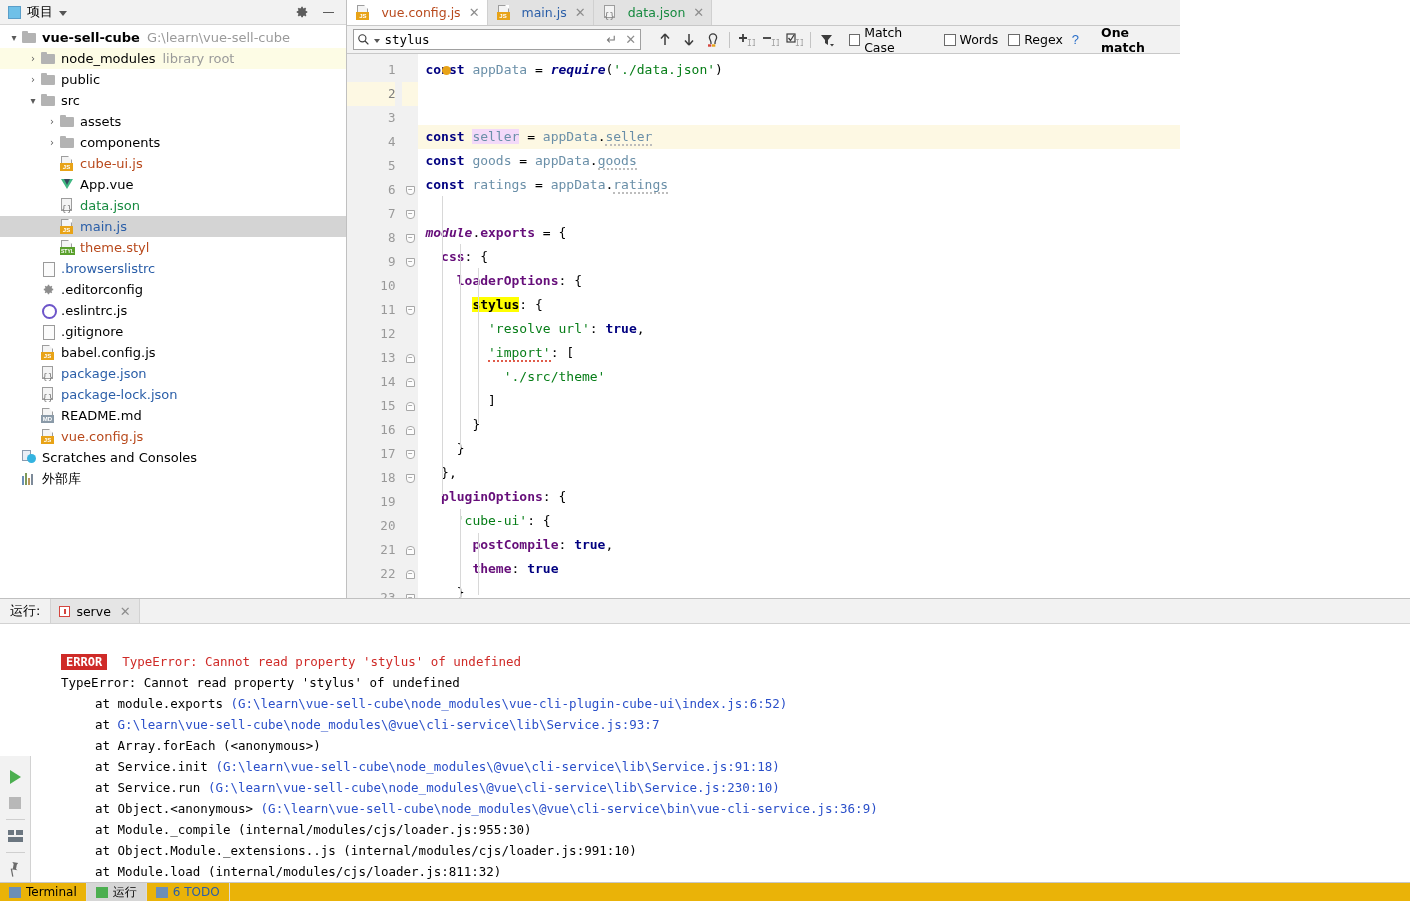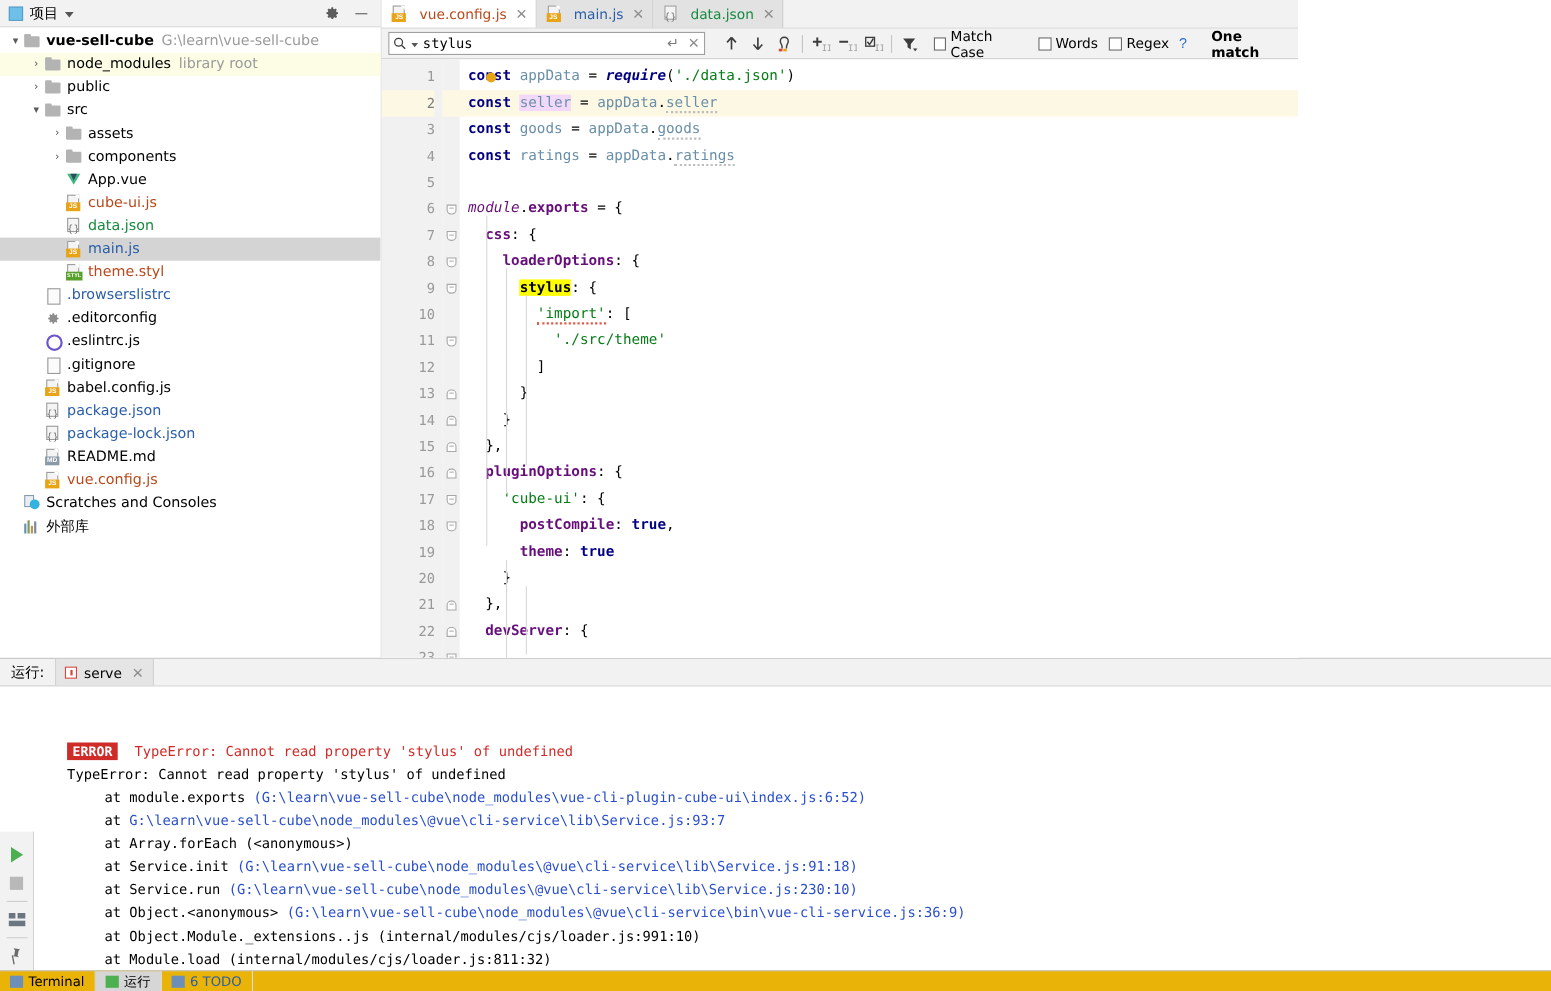--- a/index.html
+++ b/index.html
@@ -272,37 +272,37 @@
   }
   .codelines {
     flex: 1; padding-top: 4px; position: relative;
     font-family: "DejaVu Sans Mono", monospace;
     font-size: 13px;
     background:#ffffff;
   }
   .gln, .cln, .fln { height: 24px; line-height: 24px; }
   .cln { padding-left: 7px; white-space: pre; position: relative; }
   .gln.cur { background:#fdf8e3; color:#7d7d7d; }
-  .cln.cur { background:#fdf8e3; }
+  .cln.cur { background:#fdf8e3;margin-top:43px; }
   .fln.cur { background:#fdf8e3; }
   .fln { display:flex; align-items:center; justify-content:center; }
 
   .fold-mark {
     width: 9px; height: 9px;
     border: 1px solid #a8a8a8; background:#fdfdfd;
     display:flex; align-items:center; justify-content:center;
     font-size:8px; color:#7a7a7a; line-height:1;
   }
   .fold-mark.rounded { border-radius: 0 0 4px 4px; }
   .fold-mark.rounded-up { border-radius: 4px 4px 0 0; }
 
   
   .kw  { color:#000080; font-weight:bold; }
   .kw2 { color:#660e7a; font-weight:bold; }
-  .kw3 { color:#660e7a; font-weight:normal; font-style:italic; }
+  .kw3 { color:#660e7a; font-weight:bold; font-style:italic; }
   .id  { color:#6a8fa8; }
   .fn  { color:#000080; font-style:italic; font-weight:bold; }
   .str { color:#067d17; }
   .pun { color:#000000; }
   .hl-search { background:#ffff00; color:#000; }
   .hl-ident { background:#f3d9f9; }
   .wavy { border-bottom: 2px dotted #bdbdbd; }
   .wavy-red { border-bottom: 2px dotted #e05b4a; }
 
   .caret-blob {
@@ -456,31 +456,31 @@
           </div>
           <div class="tree-row">
             <span style="display:inline-block;width:44px;flex:none"></span>
             <span class="twisty">›</span>
             <span class="ico ico-folder"></span>
             <span class="tree-label ">components</span>
           </div>
           <div class="tree-row">
             <span style="display:inline-block;width:44px;flex:none"></span>
             <span class="twisty"></span>
-            <span class="ico ico-vue"></span>
-            <span class="tree-label ">App.vue</span>
-          </div>
-          <div class="tree-row">
-            <span style="display:inline-block;width:44px;flex:none"></span>
-            <span class="twisty"></span>
             <span class="ico ico-badge">
               <span class="pg"></span>
               <span class="bd bd-js">JS</span>
             </span>
             <span class="tree-label js">cube-ui.js</span>
+          </div>
+          <div class="tree-row">
+            <span style="display:inline-block;width:44px;flex:none"></span>
+            <span class="twisty"></span>
+            <span class="ico ico-vue"></span>
+            <span class="tree-label ">App.vue</span>
           </div>
           <div class="tree-row">
             <span style="display:inline-block;width:44px;flex:none"></span>
             <span class="twisty"></span>
             <span class="ico ico-json">
               <span class="pg2"></span>
               <span class="br">{}</span>
             </span>
             <span class="tree-label json">data.json</span>
           </div>
@@ -786,20 +786,21 @@
           <div class="right-margin"></div>
         <div class="cln"><span class="kw">const</span> <span class="id">appData</span> <span class="pun">=</span> <span class="fn">require</span><span class="pun">(</span><span class="str">'./data.json'</span><span class="pun">)</span><span class="caret-blob" style="left:24px;top:8px"></span></div>
             <div class="cln cur"><span class="kw">const</span> <span class="id hl-ident">seller</span> <span class="pun">=</span> <span class="id">appData</span><span class="pun">.</span><span class="id wavy">seller</span></div>
             <div class="cln"><span class="kw">const</span> <span class="id">goods</span> <span class="pun">=</span> <span class="id">appData</span><span class="pun">.</span><span class="id wavy">goods</span></div>
             <div class="cln"><span class="kw">const</span> <span class="id">ratings</span> <span class="pun">=</span> <span class="id">appData</span><span class="pun">.</span><span class="id wavy">ratings</span></div>
             <div class="cln"></div>
             <div class="cln"><span class="kw3">module</span><span class="pun">.</span><span class="kw2">exports</span> <span class="pun">= {</span></div>
             <div class="cln">  <span class="kw2">css</span><span class="pun">: {</span></div>
             <div class="cln">    <span class="kw2">loaderOptions</span><span class="pun">: {</span></div>
             <div class="cln">      <span class="kw2 hl-search">stylus</span><span class="pun">: {</span></div>
+            <div class="cln">        <span class="str">'resolve url'</span><span class="pun">:</span> <span class="kw">true</span><span class="pun">,</span></div>
             <div class="cln">        <span class="str wavy-red">'import'</span><span class="pun">: [</span></div>
             <div class="cln">          <span class="str">'./src/theme'</span></div>
             <div class="cln">        <span class="pun">]</span></div>
             <div class="cln">      <span class="pun">}</span></div>
             <div class="cln">    <span class="pun">}</span></div>
             <div class="cln">  <span class="pun">},</span></div>
             <div class="cln">  <span class="kw2">pluginOptions</span><span class="pun">: {</span></div>
             <div class="cln">    <span class="str">'cube-ui'</span><span class="pun">: {</span></div>
             <div class="cln">      <span class="kw2">postCompile</span><span class="pun">:</span> <span class="kw">true</span><span class="pun">,</span></div>
             <div class="cln">      <span class="kw2">theme</span><span class="pun">:</span> <span class="kw">true</span></div>
@@ -856,20 +857,21 @@
       </div>
       <div class="console" id="console-host">
           <div class="con-line"><span class="err-badge">ERROR</span>  <span class="err-text">TypeError: Cannot read property 'stylus' of undefined</span></div>
           <div class="con-line">TypeError: Cannot read property 'stylus' of undefined</div>
           <div class="con-line indent">at module.exports <span class="trace-path">(G:\learn\vue-sell-cube\node_modules\vue-cli-plugin-cube-ui\index.js:6:52)</span></div>
           <div class="con-line indent">at <span class="trace-path">G:\learn\vue-sell-cube\node_modules\@vue\cli-service\lib\Service.js:93:7</span></div>
           <div class="con-line indent">at Array.forEach (&lt;anonymous&gt;)</div>
           <div class="con-line indent">at Service.init <span class="trace-path">(G:\learn\vue-sell-cube\node_modules\@vue\cli-service\lib\Service.js:91:18)</span></div>
           <div class="con-line indent">at Service.run <span class="trace-path">(G:\learn\vue-sell-cube\node_modules\@vue\cli-service\lib\Service.js:230:10)</span></div>
           <div class="con-line indent">at Object.&lt;anonymous&gt; <span class="trace-path">(G:\learn\vue-sell-cube\node_modules\@vue\cli-service\bin\vue-cli-service.js:36:9)</span></div>
+          <div class="con-line indent">at Module._compile (internal/modules/cjs/loader.js:955:30)</div>
           <div class="con-line indent">at Object.Module._extensions..js (internal/modules/cjs/loader.js:991:10)</div>
           <div class="con-line indent">at Module.load (internal/modules/cjs/loader.js:811:32)</div>
         </div>
     </div>
   </div>
 
   <div class="statusbar" id="status-host">
       <div class="sb-cell">
         <span class="sb-ico"></span>
         <span class="">Terminal</span>

